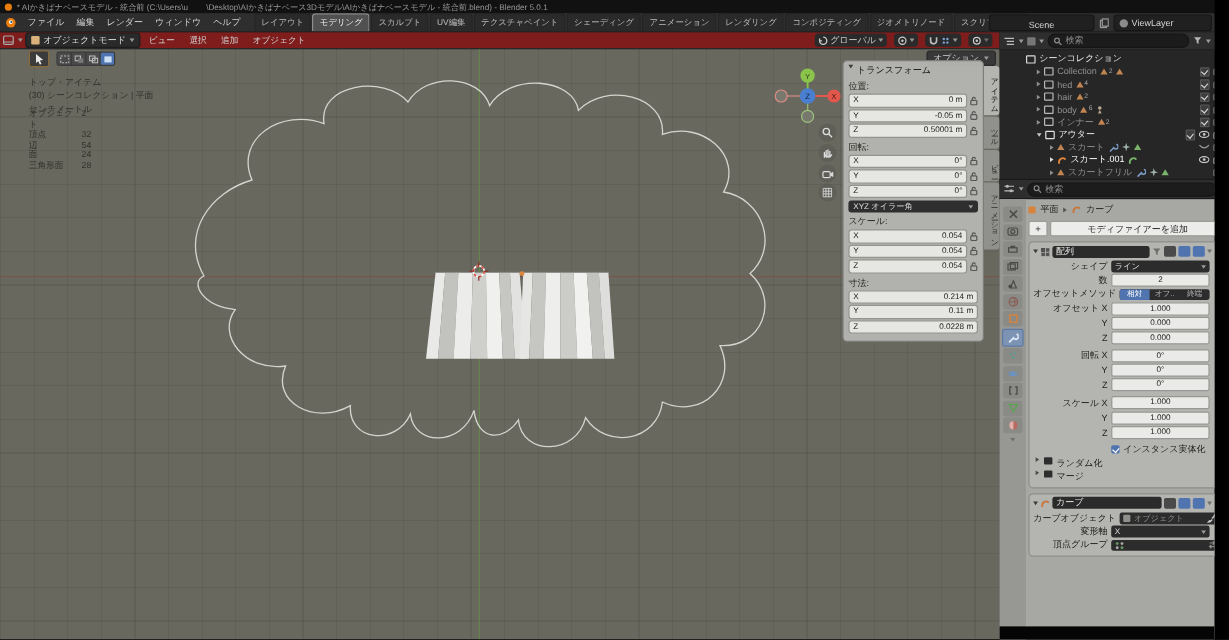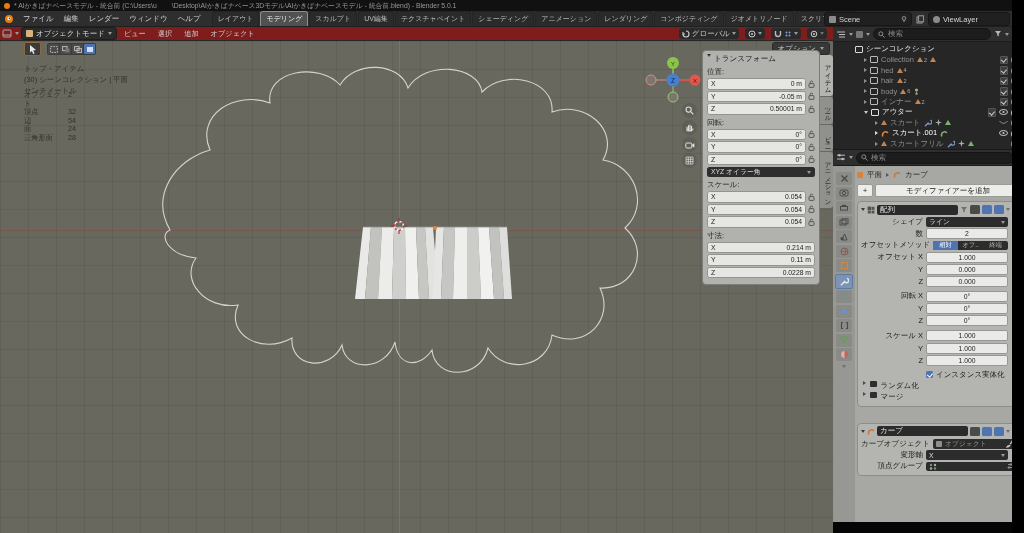--- a/index.html
+++ b/index.html
@@ -82,21 +82,21 @@
   .prop-hd{height:15px;background:#2e2e2e;border-top:1px solid #1a1a1a;border-bottom:1px solid #1a1a1a;display:flex;align-items:center;gap:3px;padding:0 3px;}
   .prop-wrap{position:relative;height:370px;background:#a7a7a4;display:flex;}
   .ptabs{width:22px;background:#99999657;background:#979794;display:flex;flex-direction:column;align-items:center;gap:1.5px;padding-top:6px;}
   .ptab{width:16px;height:13px;border-radius:2px;background:#86868215;display:flex;align-items:center;justify-content:center;background:#8a8a86;}
   .ptab.active{background:#7d93b4;border:1px solid #5c7aa5;}
   .pcontent{flex:1;padding:2px 3px 0 2px;color:#1c1c1c;position:relative;}
   .crumb{display:flex;align-items:center;gap:4px;height:13px;color:#222;}
   .addmod{display:flex;gap:2px;margin:3px 0 4px;}
   .plusbtn{width:14px;height:11px;background:#ececea;border:1px solid #9b9b98;border-radius:2px;display:flex;align-items:center;justify-content:center;color:#333;font-size:8px;}
   .addbtn{flex:1;height:11px;background:#ececea;border:1px solid #9b9b98;border-radius:2px;display:flex;align-items:center;justify-content:center;color:#222;}
-  .modpanel{background:#b4b4b1;border:1px solid #8d8d8a;border-radius:4px;margin-bottom:16px;padding:2px 3px 3px;}
+  .modpanel{background:#b4b4b1;border:1px solid #8d8d8a;border-radius:4px;margin-bottom:4px;padding:2px 3px 3px;}
   .modhd{display:flex;align-items:center;gap:2px;height:11px;margin-bottom:2px;}
   .modname{flex:1;background:#2b2b2b;color:#e6e6e4;border-radius:2px;height:10px;display:flex;align-items:center;padding:0 3px;}
   .mtile{width:10px;height:9px;background:#4a4a4a;border-radius:1.5px;}
   .mtile.on{background:#4f74b0;}
   .xbt{color:#3a3a3a;font-size:8px;line-height:8px;}
   .prow{display:flex;align-items:center;gap:3px;margin-bottom:1.2px;}
   .plab{flex:0 0 62px;text-align:right;color:#20201c;white-space:nowrap;}
   .pfield{flex:1;background:#eaeae8;border:1px solid #979793;border-radius:2px;height:9px;display:flex;align-items:center;justify-content:center;color:#222;font-size:6.8px;}
   .pdrop{flex:1;background:#2c2c2c;border-radius:2px;height:9.5px;display:flex;align-items:center;justify-content:space-between;padding:0 3px;color:#ddd;font-size:6.8px;}
   .pseg{flex:1;display:flex;background:#2c2c2c;border-radius:2px;height:9.5px;overflow:hidden;}
@@ -140,21 +140,21 @@
       <span class="wtab">テクスチャペイント</span>
       <span class="wtab">シェーディング</span>
       <span class="wtab">アニメーション</span>
       <span class="wtab">レンダリング</span>
       <span class="wtab">コンポジティング</span>
       <span class="wtab">ジオメトリノード</span>
       <span class="wtab">スクリプト作成</span>
       <span class="wtab add">+</span>
     </div>
     <div class="scenebar">
-      <div class="dfield" style="width:78px;">
+      <div class="dfield" style="width:78px;flex-direction:column;">
         <span class="icube"></span>
         <span style="flex:1">Scene</span>
         <svg width="6" height="6">
             <circle cx="3" cy="2.4" r="1.8" fill="none" stroke="#999" stroke-width="1"></circle>
             <line x1="3" y1="4" x2="3" y2="6" stroke="#999" stroke-width="1"></line>
           </svg>
       </div>
       <svg width="8" height="9">
           <rect x="1" y="2" width="5" height="6" fill="none" stroke="#9a9a9a"></rect>
           <rect x="2.6" y="0.8" width="5" height="6" fill="#2e2e2e" stroke="#9a9a9a"></rect>

